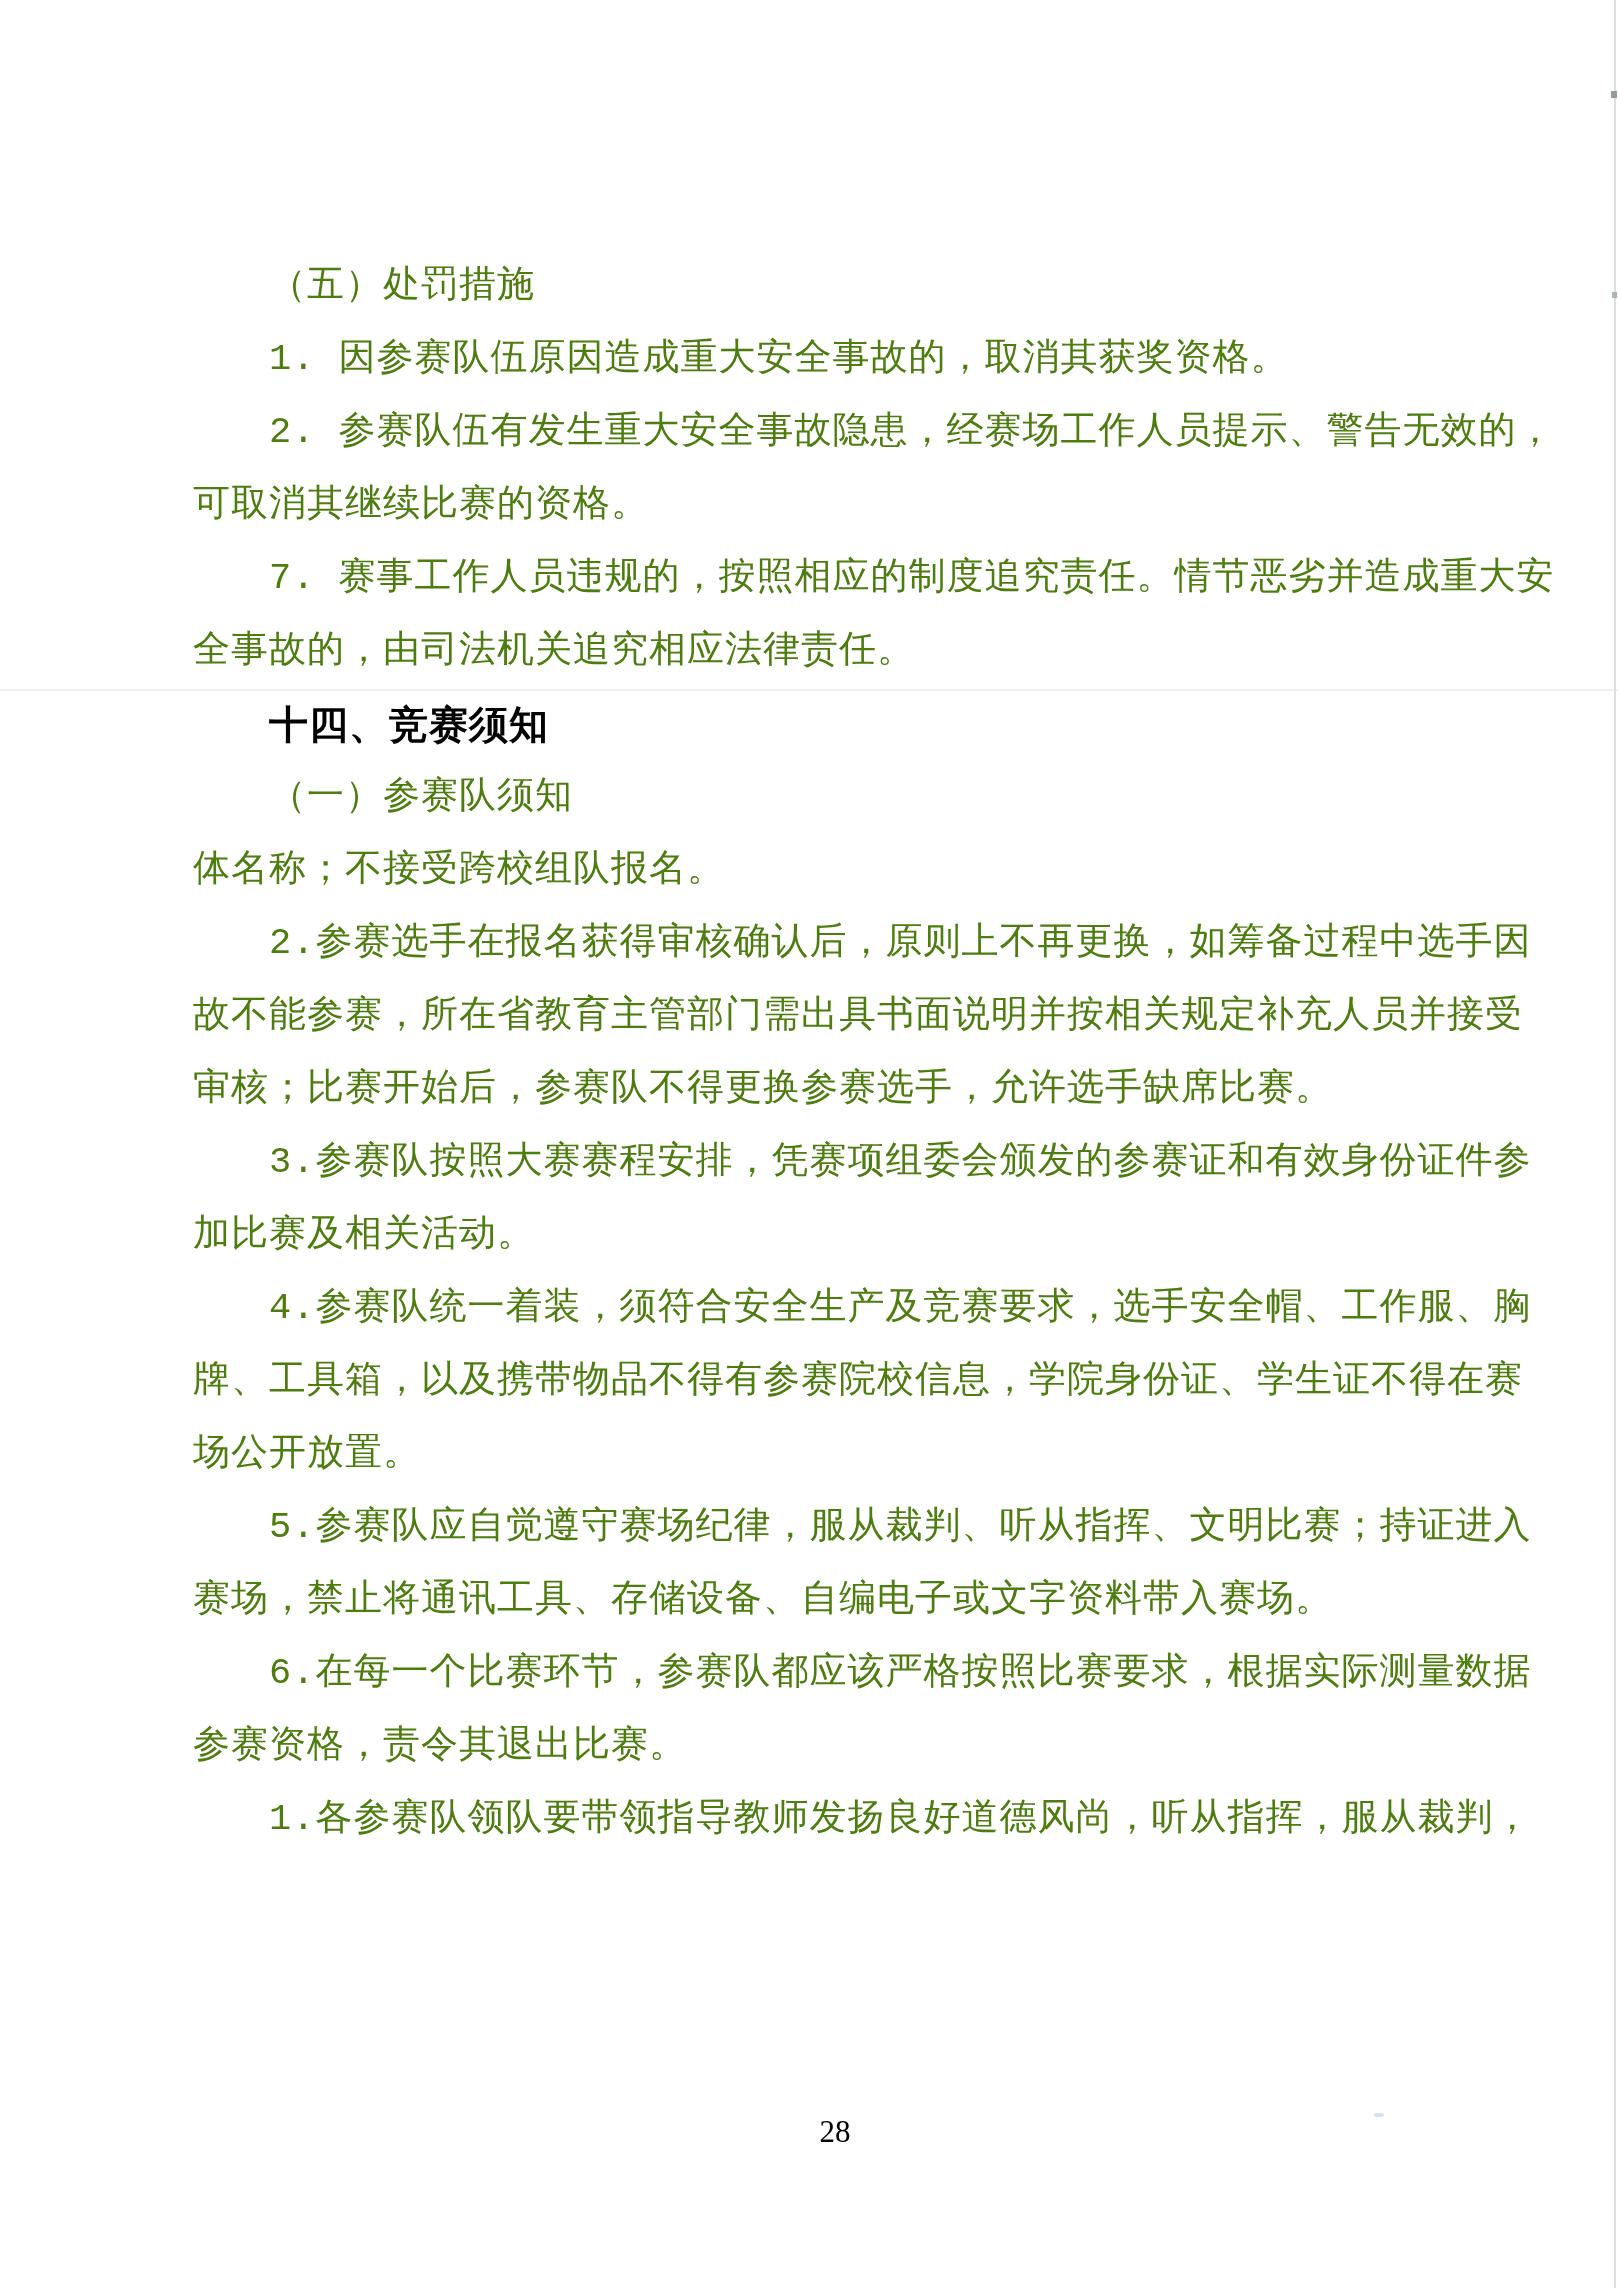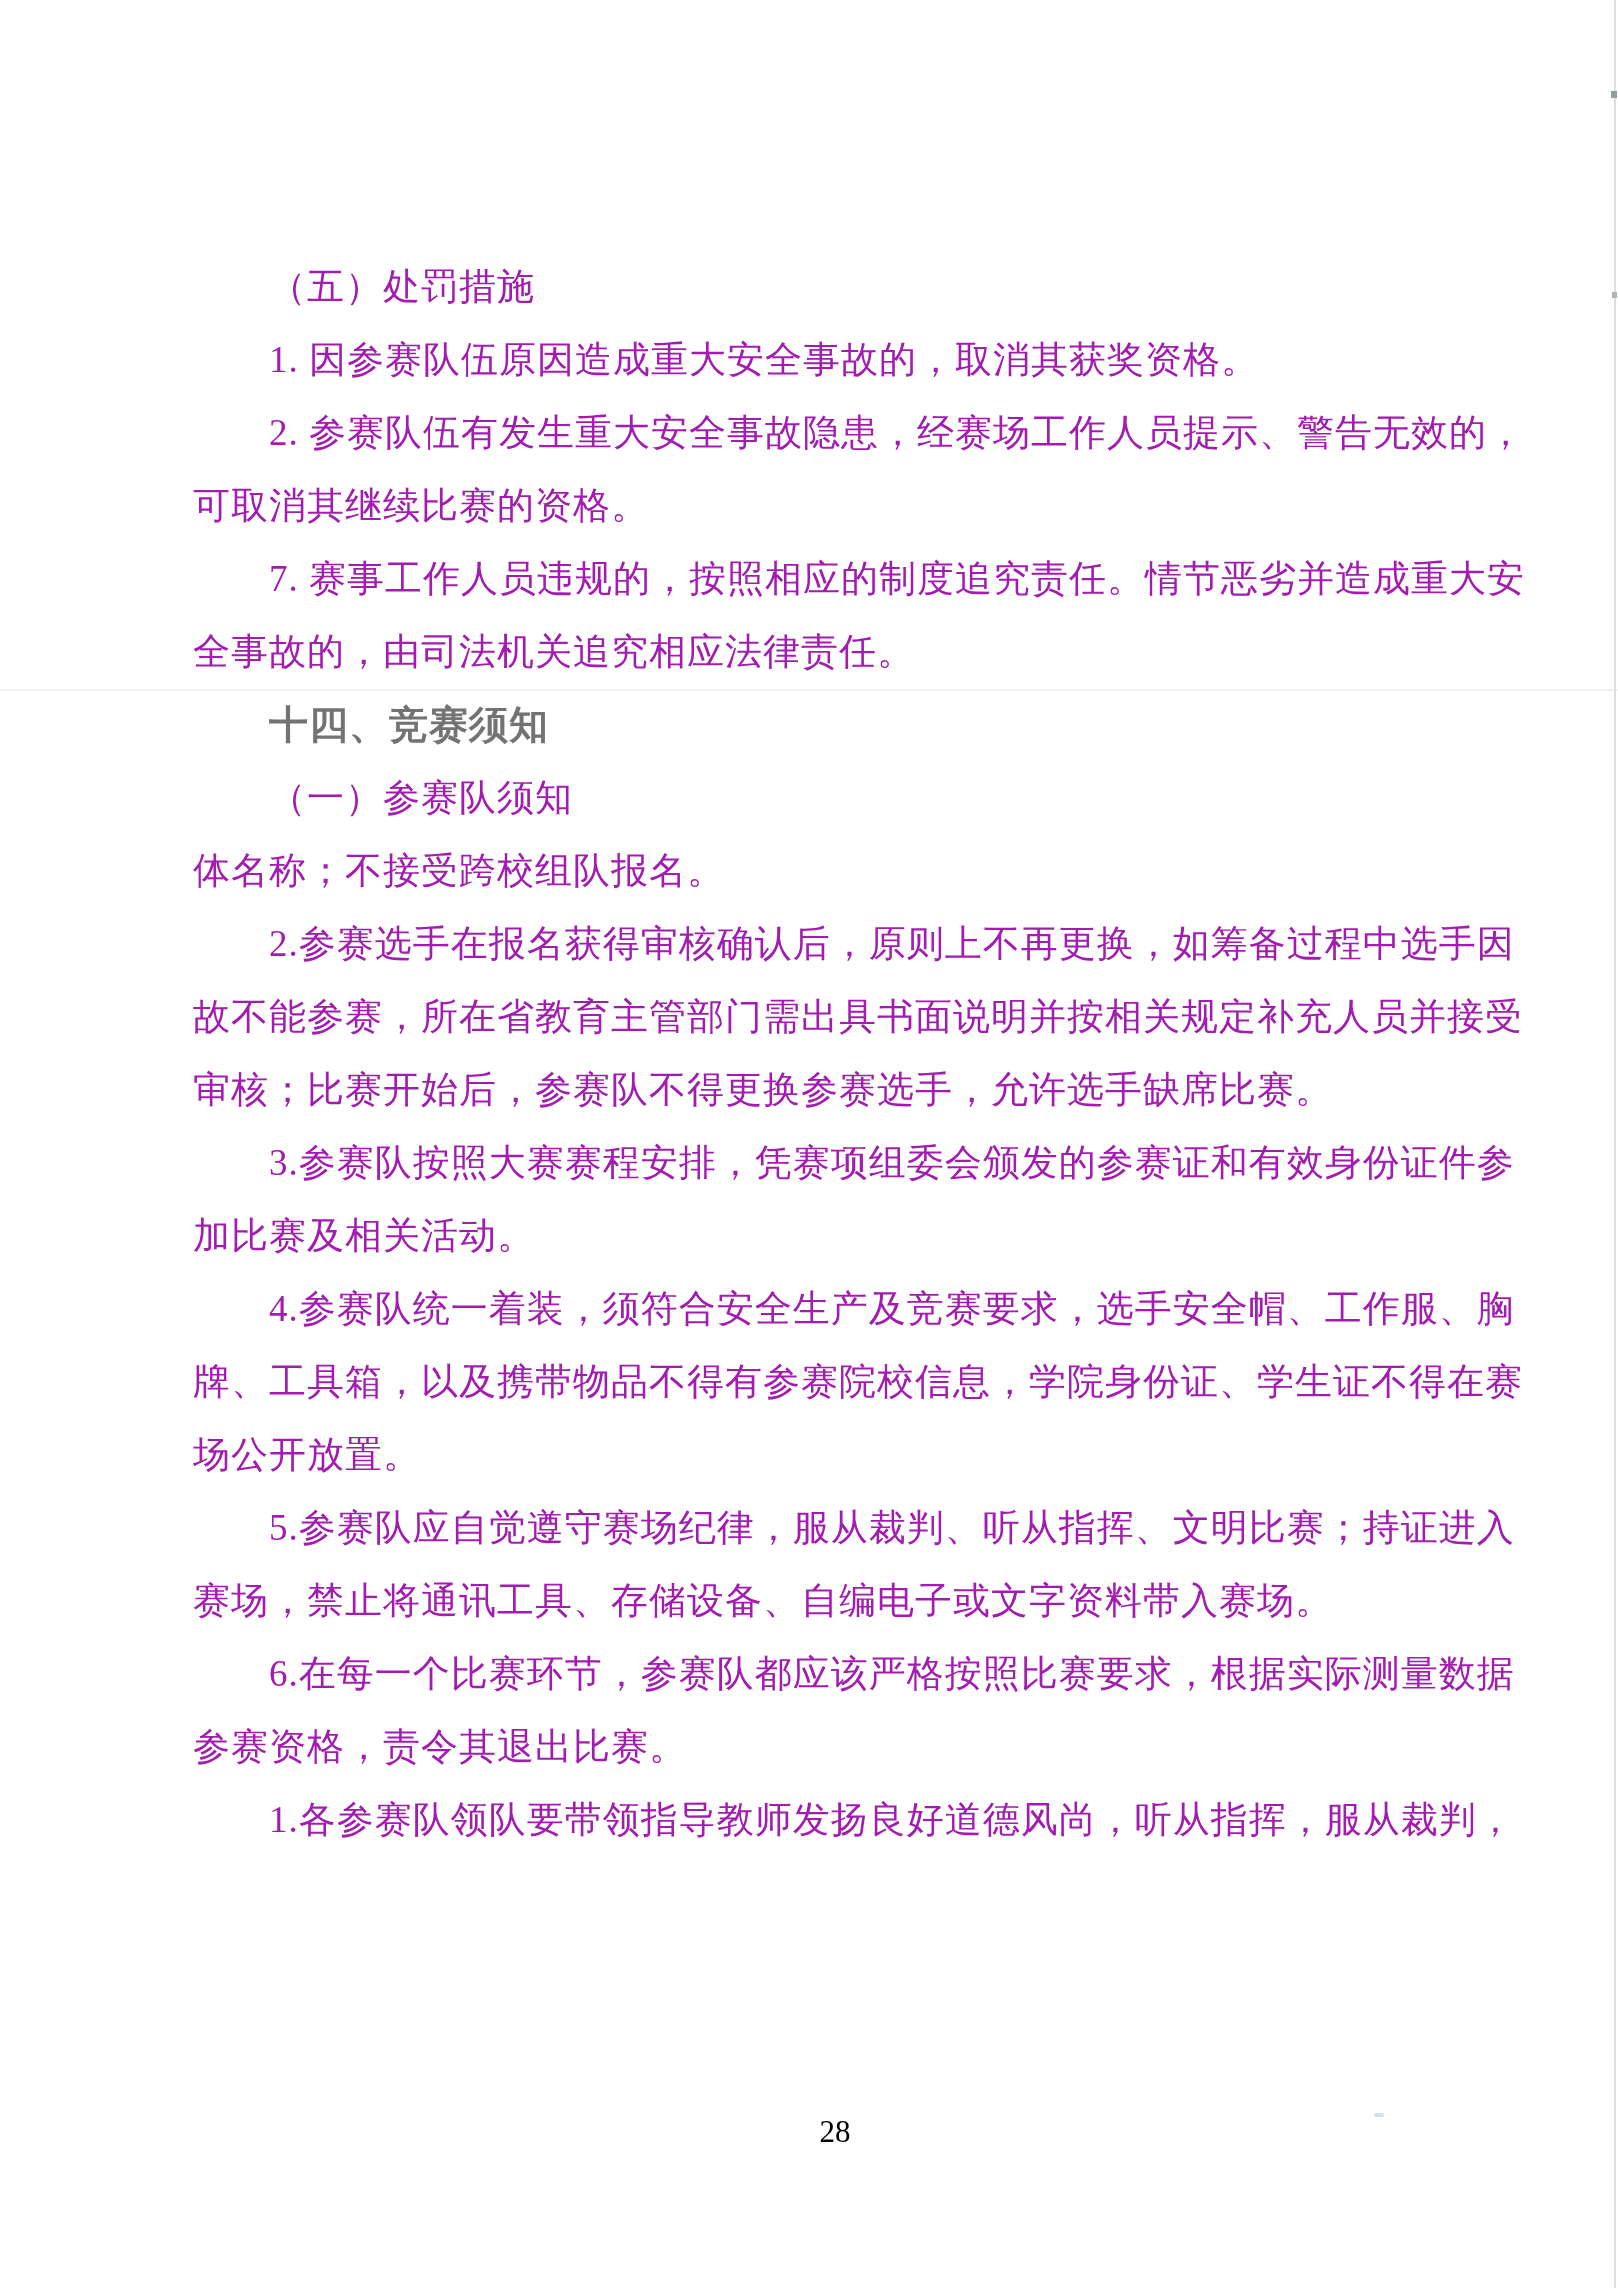--- a/index.html
+++ b/index.html
@@ -67,32 +67,32 @@
   .text-block {
     position: absolute;
     left: 193px;
     top: 250px;
     width: 1284px;
   }
   .doc-line {
     height: 73px;
     line-height: 73px;
     font-size: 37px;
-    color: #a21caf;
+    color: #4d7c0f;
     letter-spacing: 1px;
     white-space: nowrap;
-    font-family: Liberation Serif, serif;
+    font-family: Liberation Mono, monospace;
   }
   .doc-line.indent {
     padding-left: 76px;
   }
   .doc-line.bold {
     font-weight: 700;
     font-size: 39px;
-    color: #737373;
+    color: #000000;
     font-family: "Liberation Sans", "DejaVu Sans", sans-serif;
   }
   .footer-line {
     position: absolute;
     left: 193px;
     top: 2110px;
     width: 1284px;
     height: 43px;
     line-height: 43px;
     text-align: center;

